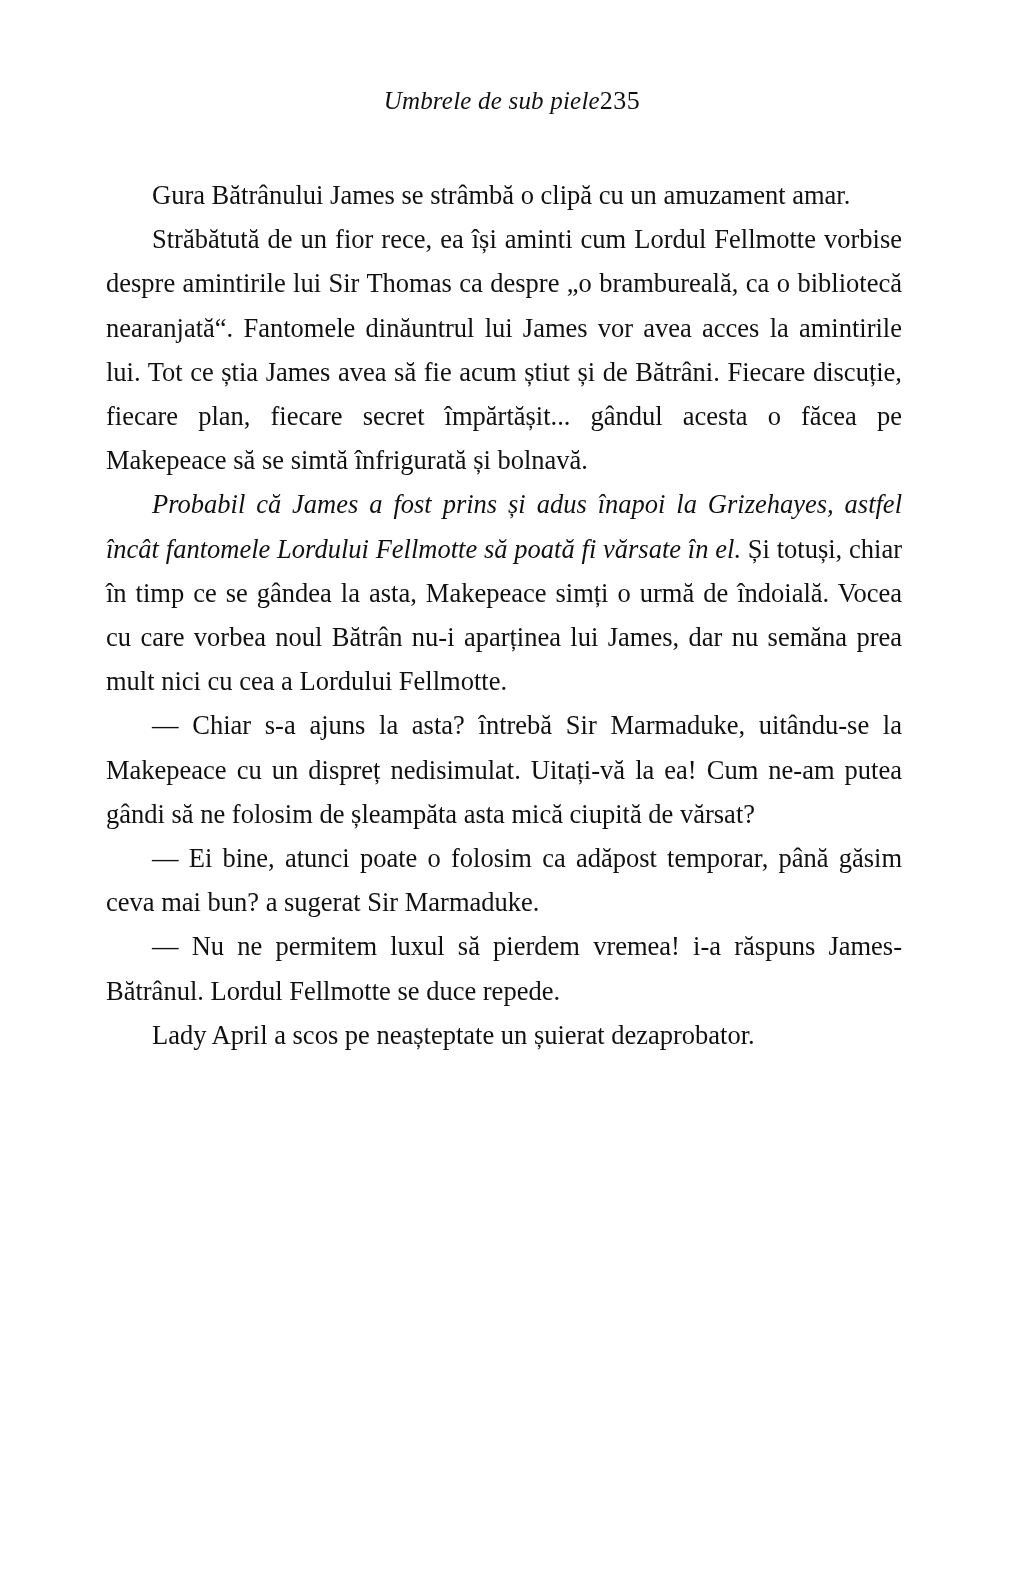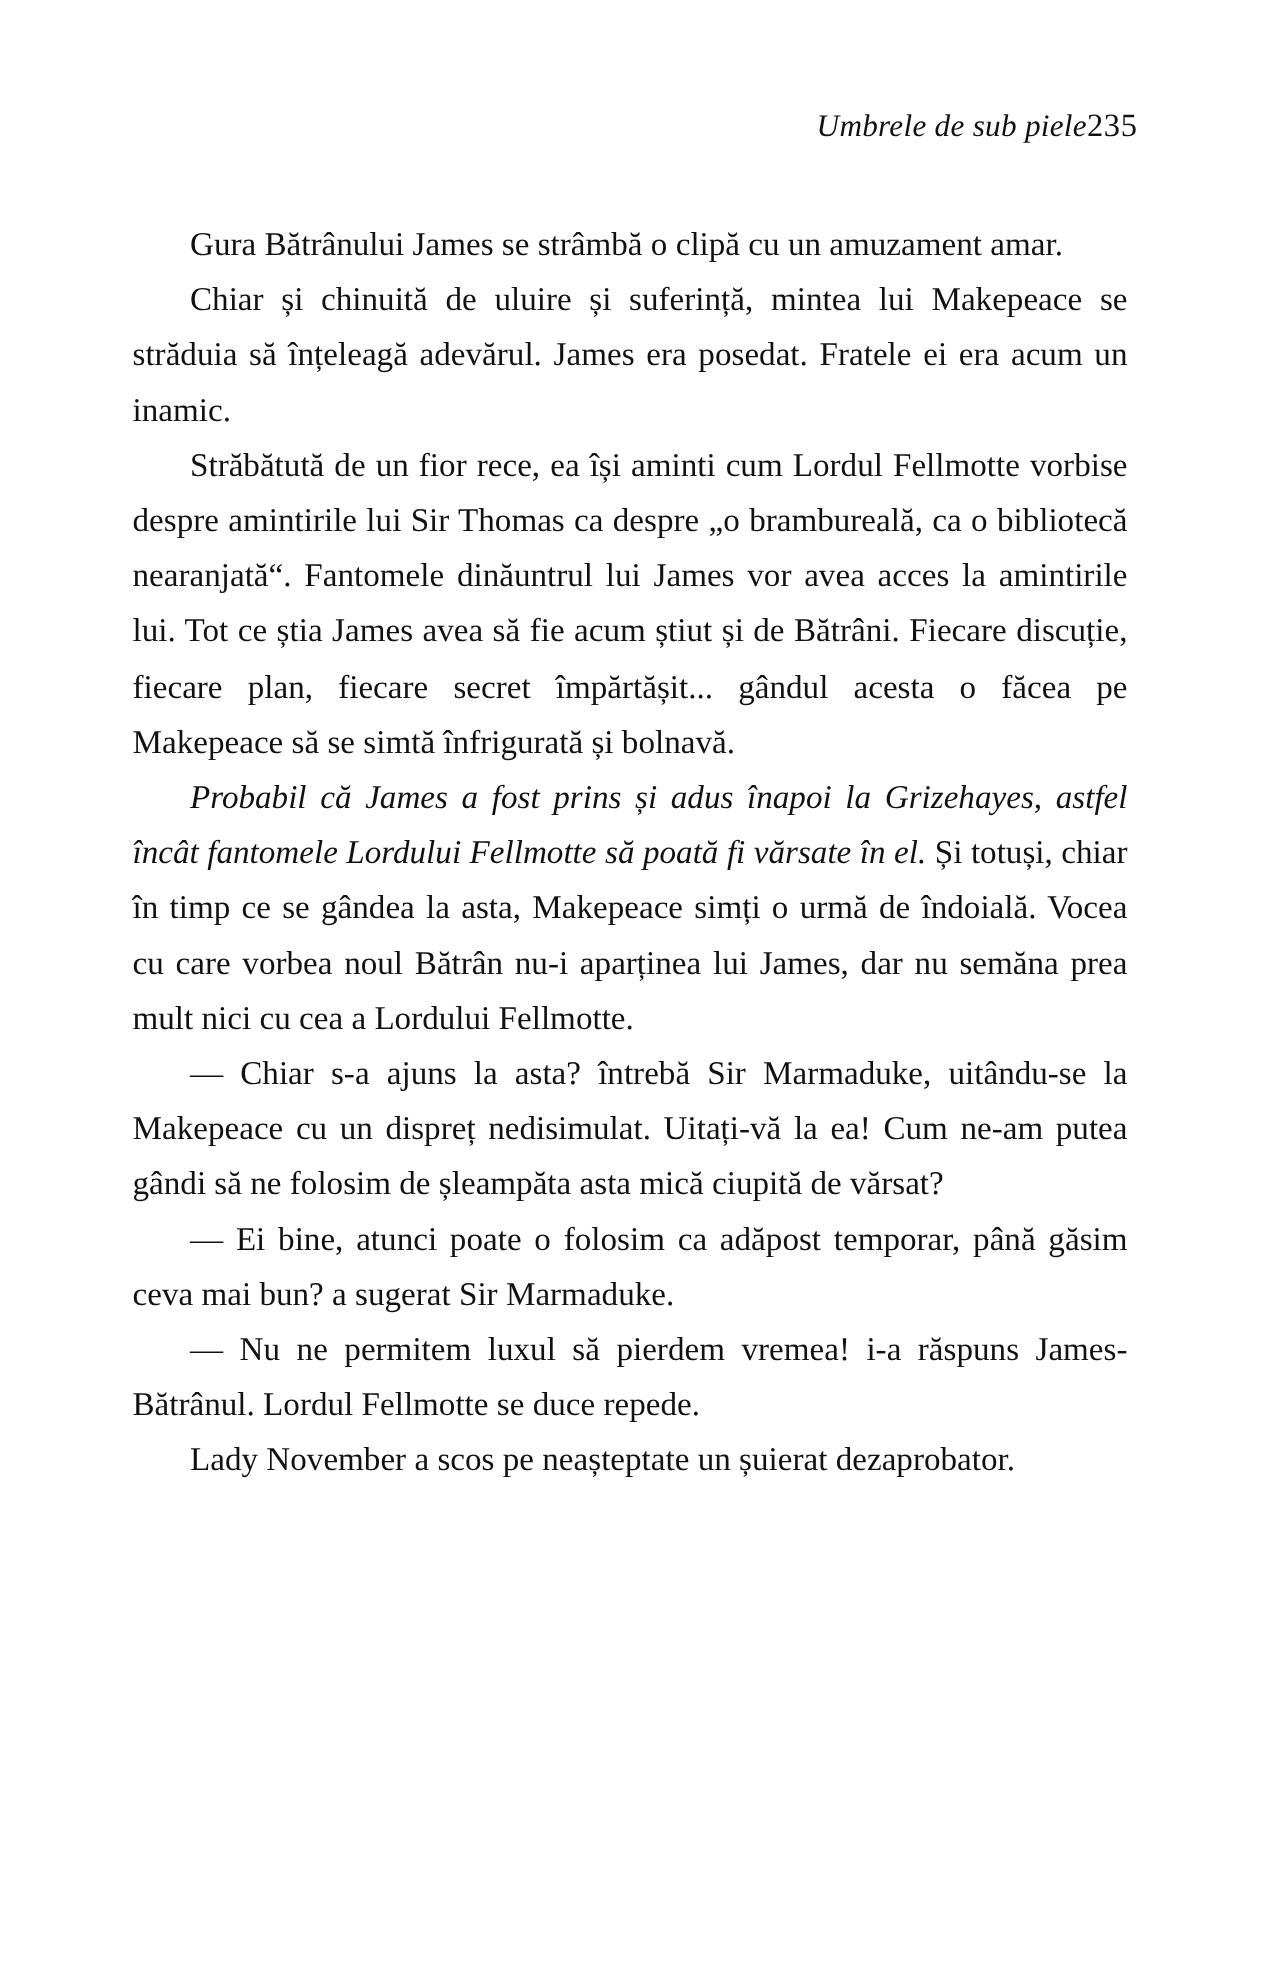--- a/index.html
+++ b/index.html
@@ -18,21 +18,21 @@
     overflow: hidden;
   }
   .header {
     position: absolute;
     top: 86px;
     left: 114px;
     right: 114px;
     height: 34px;
     display: flex;
     align-items: baseline;
-    justify-content: flex-end;
+    justify-content: center;
   }
   .running-title {
     font-style: italic;
     font-size: 25px;
     letter-spacing: 0.2px;
     color: #111;
   }
   .folio {
     font-size: 26px;
     color: #111;
@@ -62,22 +62,21 @@
 
 <div class="page">
 
   <div class="header">
     <div class="running-title">Umbrele de sub piele</div>
     <div class="folio">235</div>
   </div>
 
   <div class="body-text">
     <p>Gura Bătrânului James se strâmbă o clipă cu un amuzament amar.</p>
-    <p>Chiar și chinuită de uluire și suferință, mintea lui Makepeace se străduia să înțeleagă adevărul. James era posedat. Fratele ei era acum un inamic.</p>
     <p>Străbătută de un fior rece, ea își aminti cum Lordul Fellmotte vorbise despre amintirile lui Sir Thomas ca despre „o brambureală, ca o bibliotecă nearanjată“. Fantomele dinăuntrul lui James vor avea acces la amintirile lui. Tot ce știa James avea să fie acum știut și de Bătrâni. Fiecare discuție, fiecare plan, fiecare secret împărtășit... gândul acesta o făcea pe Makepeace să se simtă înfrigurată și bolnavă.</p>
     <p><em>Probabil că James a fost prins și adus înapoi la Grizehayes, astfel încât fantomele Lordului Fellmotte să poată fi vărsate în el.</em><span> Și totuși, chiar în timp ce se gândea la asta, Makepeace simți o urmă de îndoială. Vocea cu care vorbea noul Bătrân nu-i aparținea lui James, dar nu semăna prea mult nici cu cea a Lordului Fellmotte.</span></p>
     <p>— Chiar s-a ajuns la asta? întrebă Sir Marmaduke, uitându-se la Makepeace cu un dispreț nedisimulat. Uitați-vă la ea! Cum ne-am putea gândi să ne folosim de șleampăta asta mică ciupită de vărsat?</p>
     <p>— Ei bine, atunci poate o folosim ca adăpost temporar, până găsim ceva mai bun? a sugerat Sir Marmaduke.</p>
     <p>— Nu ne permitem luxul să pierdem vremea! i-a răspuns James-Bătrânul. Lordul Fellmotte se duce repede.</p>
-    <p>Lady November a scos pe neașteptate un șuierat dezaprobator.</p>
+    <p>Lady April a scos pe neașteptate un șuierat dezaprobator.</p>
   </div>
 
 </div>
 
 </body></html>

